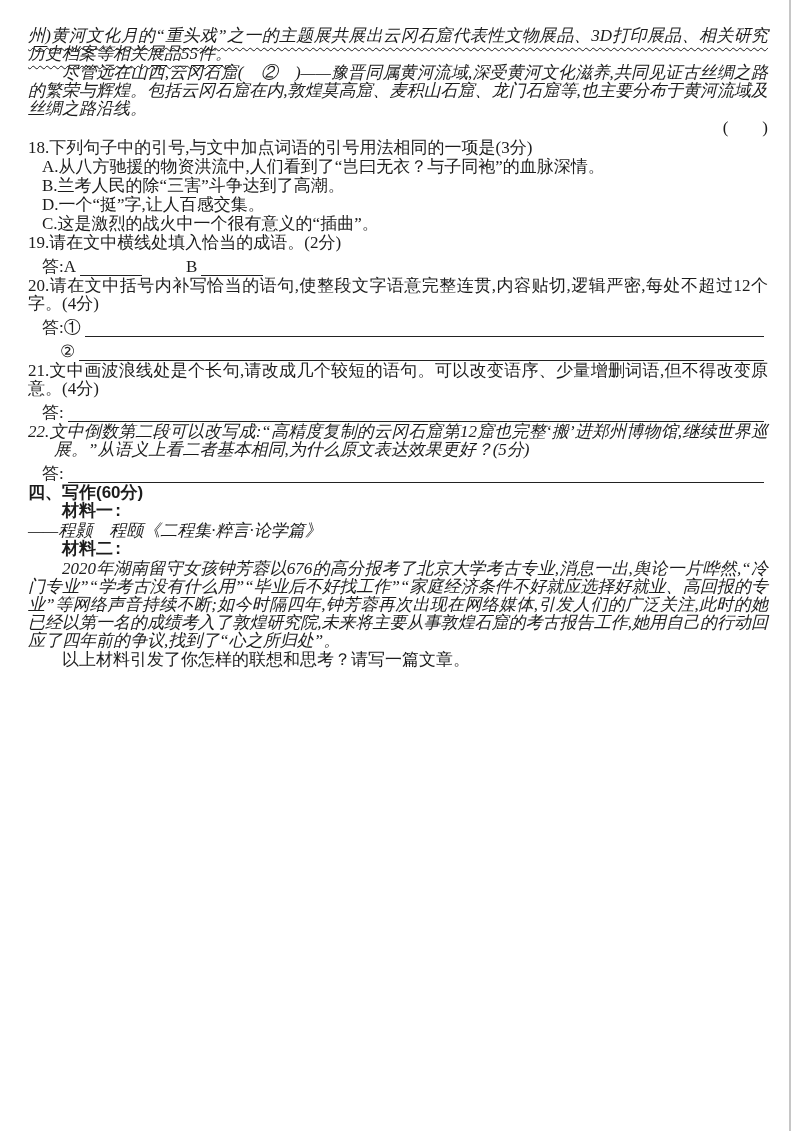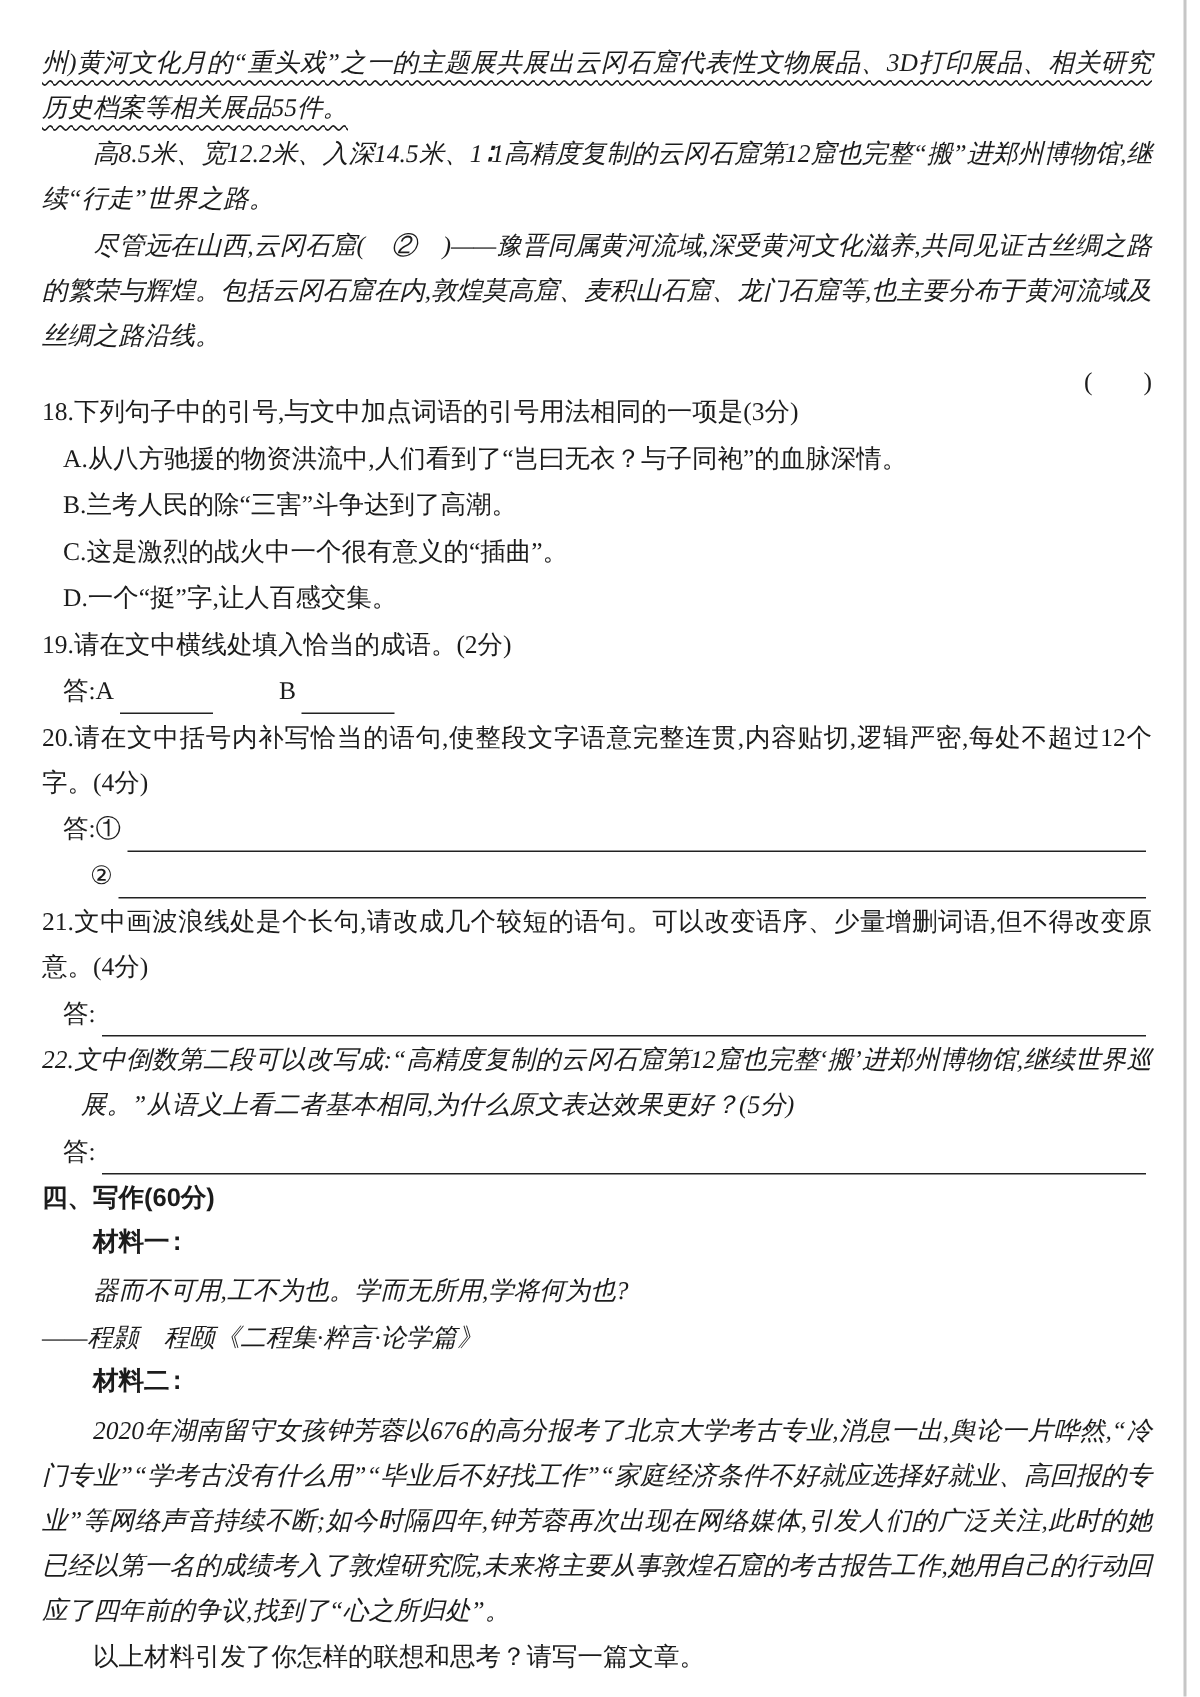--- a/index.html
+++ b/index.html
@@ -10,21 +10,21 @@
     color:#1c1c1c;
     overflow:hidden;
   }
   .page { position:relative; width:800px; height:1131px; background:#fff; }
   .scan-edge {
     position:absolute; top:0; left:789px; width:2px; height:1131px;
     background:#c6c6c6;
   }
   .content {
     position:absolute; left:28px; top:26px; width:740px;
-    font-size:17px; line-height:30px;
+    font-size:17px; line-height:18px;
     text-align:justify;
   }
   .content p, .content div { margin:1px 0; }
   .kai { font-style:italic; }
   .wavy {
     text-decoration:underline;
     text-decoration-style:wavy;
     text-decoration-thickness:1px;
     text-underline-offset:6px;
   }
@@ -51,32 +51,31 @@
   .section-title { font-family:"Liberation Sans","DejaVu Sans",sans-serif; font-weight:bold; }
 </style>
 </head>
 <body>
 
 <div class="page">
   <div class="content">
 
     <p class="kai wavy">州)黄河文化月的“重头戏”之一的主题展共展出云冈石窟代表性文物展品、3D打印展品、相关研究历史档案等相关展品55件。</p>
 
-    <p class="kai indent2">高8.5米、宽12.2米、入深14.5米、1∶1高精度复制的云冈石窟第12窟也完整“搬”进郑州博物馆,继续“行走”世界之路。</p>
 
     <p class="kai indent2">尽管远在山西,云冈石窟(　②　)——豫晋同属黄河流域,深受黄河文化滋养,共同见证古丝绸之路的繁荣与辉煌。包括云冈石窟在内,敦煌莫高窟、麦积山石窟、龙门石窟等,也主要分布于黄河流域及丝绸之路沿线。</p>
 
     <div class="q18row">
       <span class="stem">18.下列句子中的引号,与文中加点词语的引号用法相同的一项是(3分)</span>
       <span class="bracket">(　　)</span>
     </div>
     <p class="opt">A.从八方驰援的物资洪流中,人们看到了“岂曰无衣？与子同袍”的血脉深情。</p>
     <p class="opt">B.兰考人民的除“三害”斗争达到了高潮。</p>
+    <p class="opt">D.一个“挺”字,让人百感交集。</p>
     <p class="opt">C.这是激烈的战火中一个很有意义的“插曲”。</p>
-    <p class="opt">D.一个“挺”字,让人百感交集。</p>
 
     <p>19.请在文中横线处填入恰当的成语。(2分)</p>
     <div class="ansline">
       <span class="pre">答:A</span>
       <span class="blank short"></span>
       <span class="gap"></span>
       <span class="pre">B</span>
       <span class="blank short"></span>
     </div>
 
@@ -99,21 +98,20 @@
     <p class="hang">22.文中倒数第二段可以改写成:“高精度复制的云冈石窟第12窟也完整‘搬’进郑州博物馆,继续世界巡展。”从语义上看二者基本相同,为什么原文表达效果更好？(5分)</p>
     <div class="ansline">
       <span class="pre">答:</span>
       <span class="blank grow"></span>
     </div>
 
     <p class="section-title">四、写作(60分)</p>
 
 
     <p class="heiti mat-indent">材料一:</p>
-    <p class="kai mat-indent">器而不可用,工不为也。学而无所用,学将何为也?</p>
     <p class="kai attribution">——程颢　程颐《二程集·粹言·论学篇》</p>
 
     <p class="heiti mat-indent">材料二:</p>
     <p class="kai indent2">2020年湖南留守女孩钟芳蓉以676的高分报考了北京大学考古专业,消息一出,舆论一片哗然,“冷门专业”“学考古没有什么用”“毕业后不好找工作”“家庭经济条件不好就应选择好就业、高回报的专业”等网络声音持续不断;如今时隔四年,钟芳蓉再次出现在网络媒体,引发人们的广泛关注,此时的她已经以第一名的成绩考入了敦煌研究院,未来将主要从事敦煌石窟的考古报告工作,她用自己的行动回应了四年前的争议,找到了“心之所归处”。</p>
 
     <p class="mat-indent">以上材料引发了你怎样的联想和思考？请写一篇文章。</p>
 
   </div>
 
   <div class="scan-edge"></div>

